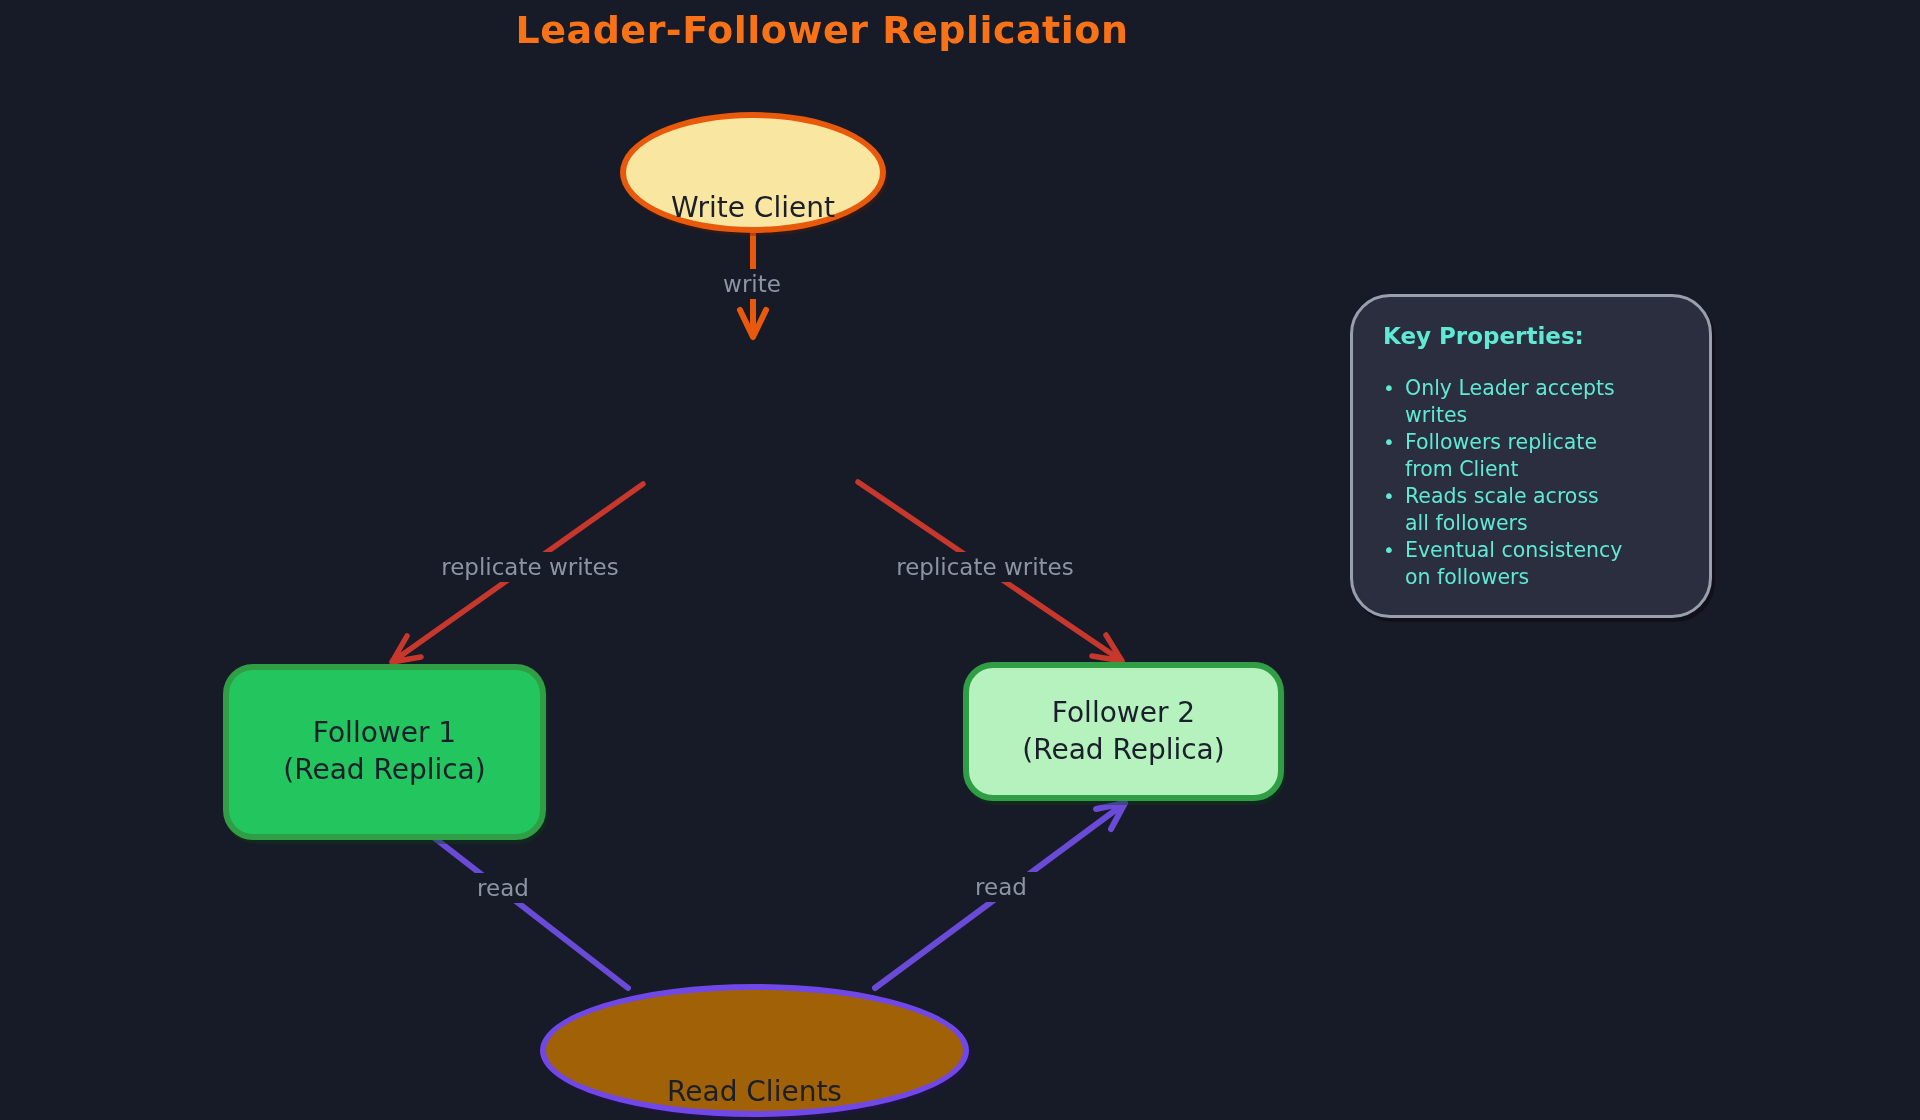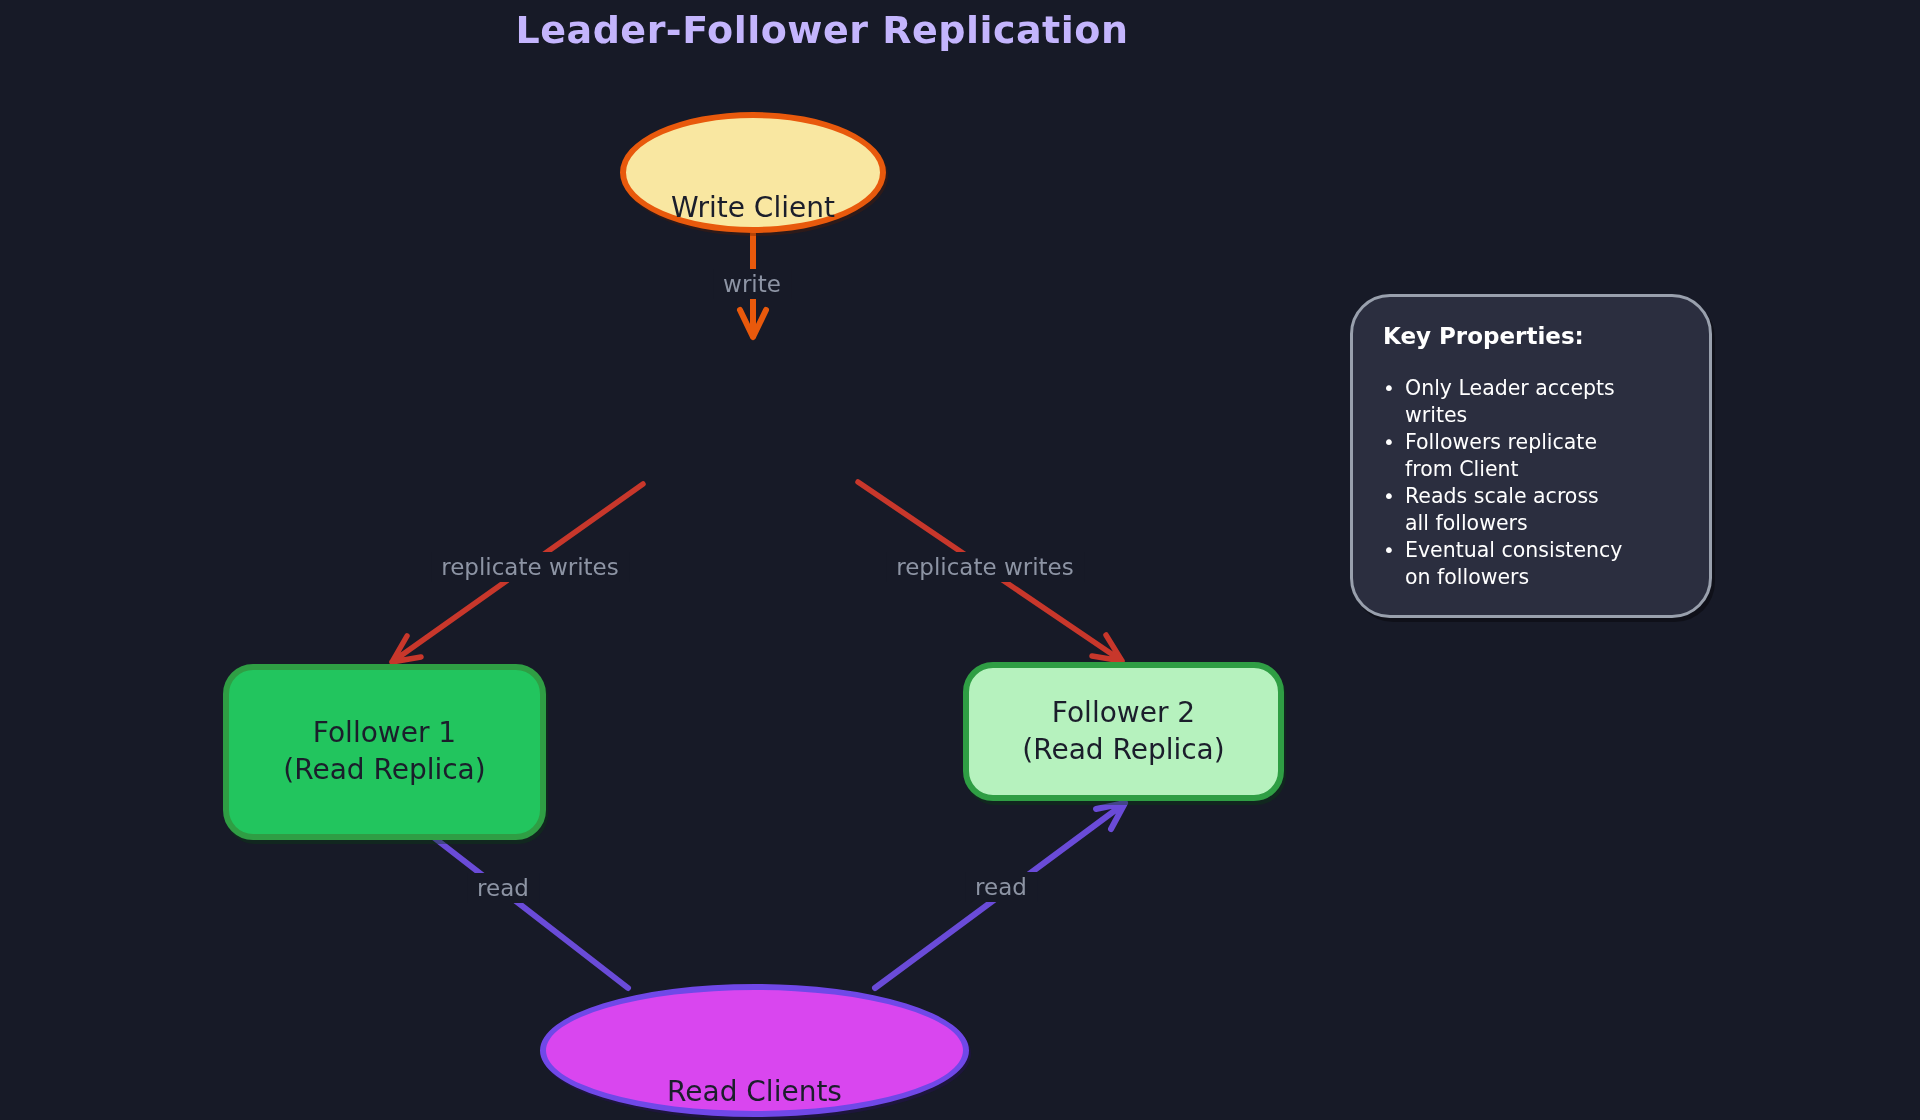--- a/index.html
+++ b/index.html
@@ -12,21 +12,21 @@
     height: 1120px;
     background: #171a27;
     overflow: hidden;
   }
 
   .diagram-title {
     position: absolute;
     left: 822px;
     top: 8px;
     transform: translateX(-50%);
-    color: #c4b5fd;
+    color: #f97316;
     font-size: 38px;
     font-weight: 600;
     letter-spacing: 0.5px;
     white-space: nowrap;
     z-index: 3;
   }
 
   svg.edge-layer {
     position: absolute;
     left: 0; top: 0;
@@ -75,21 +75,21 @@
     box-shadow: 2px 4px 0 rgba(10, 60, 20, 0.4);
   }
   .follower-2 {
     left: 963px; top: 662px; width: 321px; height: 139px;
     background: #b6f2be;
     border: 6px solid #2f9e44;
     box-shadow: 2px 4px 0 rgba(10, 60, 20, 0.4);
   }
   .read-clients {
     left: 540px; top: 984px; width: 429px; height: 133px;
-    background: #d946ef;
+    background: #a16207;
     border: 6px solid #7048e8;
     box-shadow: 2px 3px 0 rgba(40, 15, 90, 0.45);
   }
 
   .edge-label {
     position: absolute;
     transform: translate(-50%, -50%);
     background: #171a27;
     color: #8d94a4;
     font-size: 23px;
@@ -99,21 +99,21 @@
   }
 
   .key-panel {
     position: absolute;
     left: 1350px; top: 294px;
     width: 362px; height: 324px;
     background: #2b2e3f;
     border: 3px solid #99a0ad;
     border-radius: 40px;
     padding: 26px 14px 8px 30px;
-    color: #ffffff;
+    color: #5eead4;
     z-index: 2;
     box-shadow: 3px 4px 0 rgba(0,0,0,0.35);
   }
   .key-panel-title {
     font-size: 23px;
     font-weight: 600;
     margin-bottom: 26px;
   }
   .key-item {
     display: flex;

